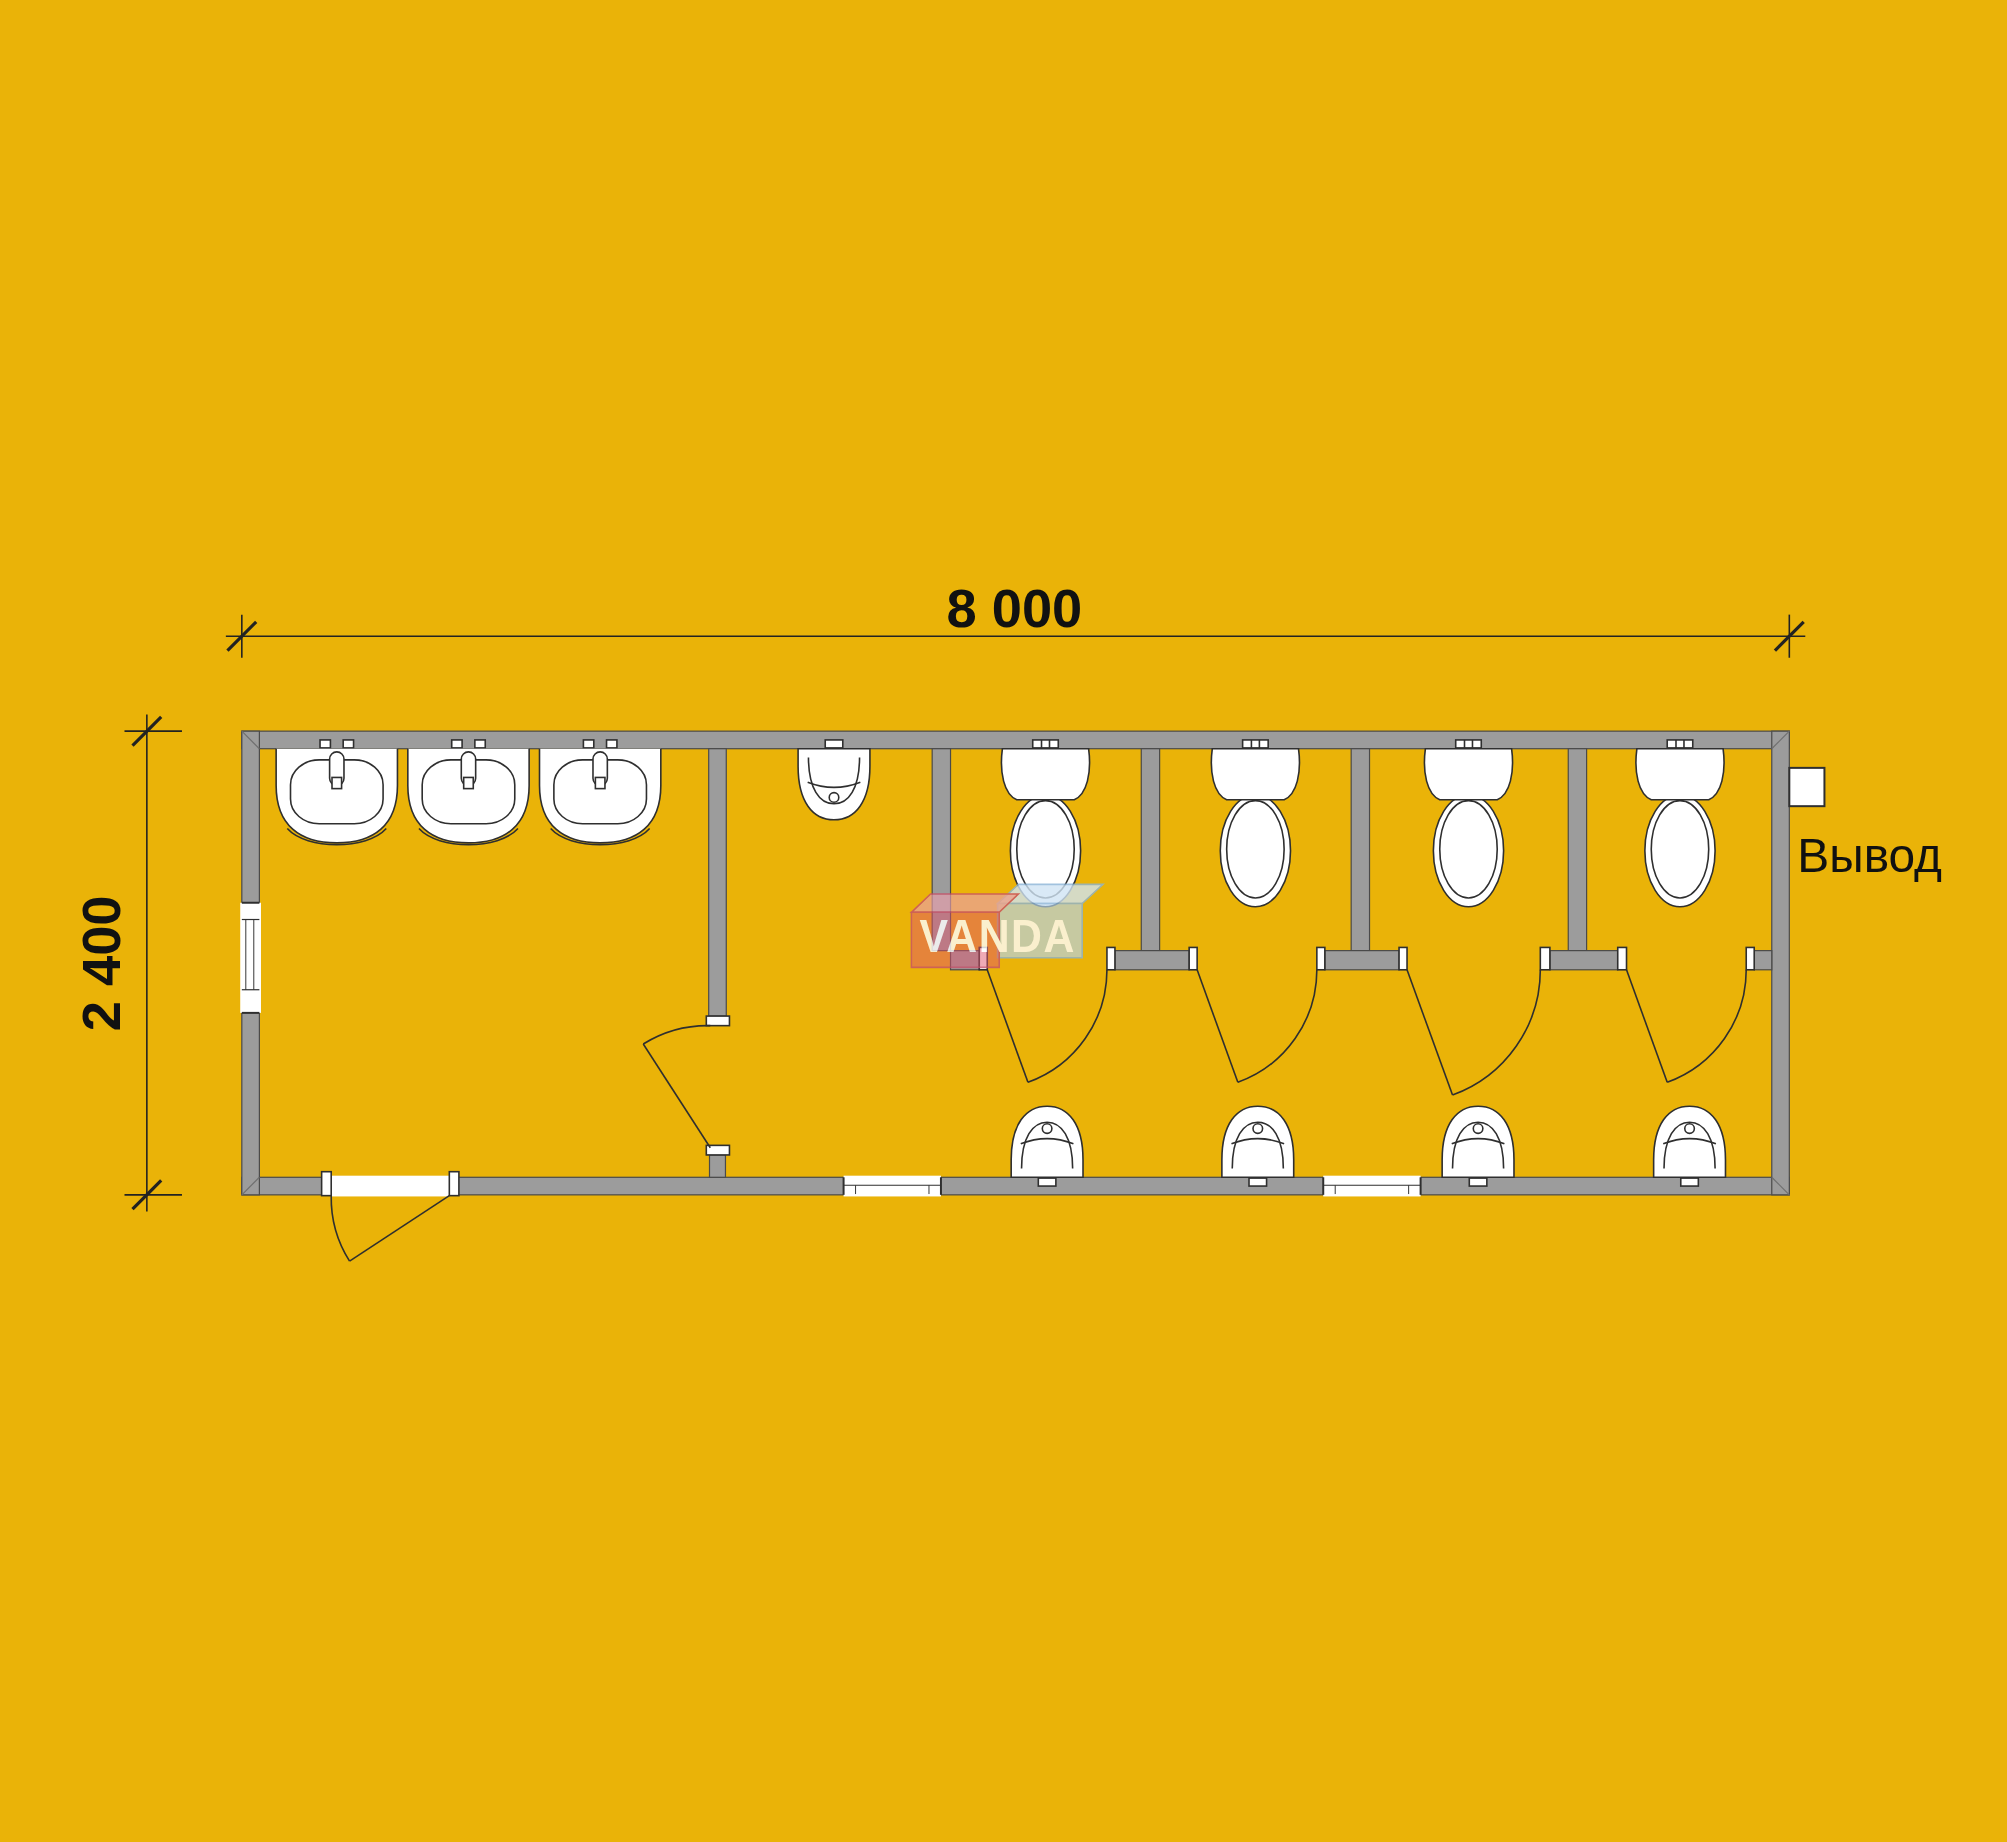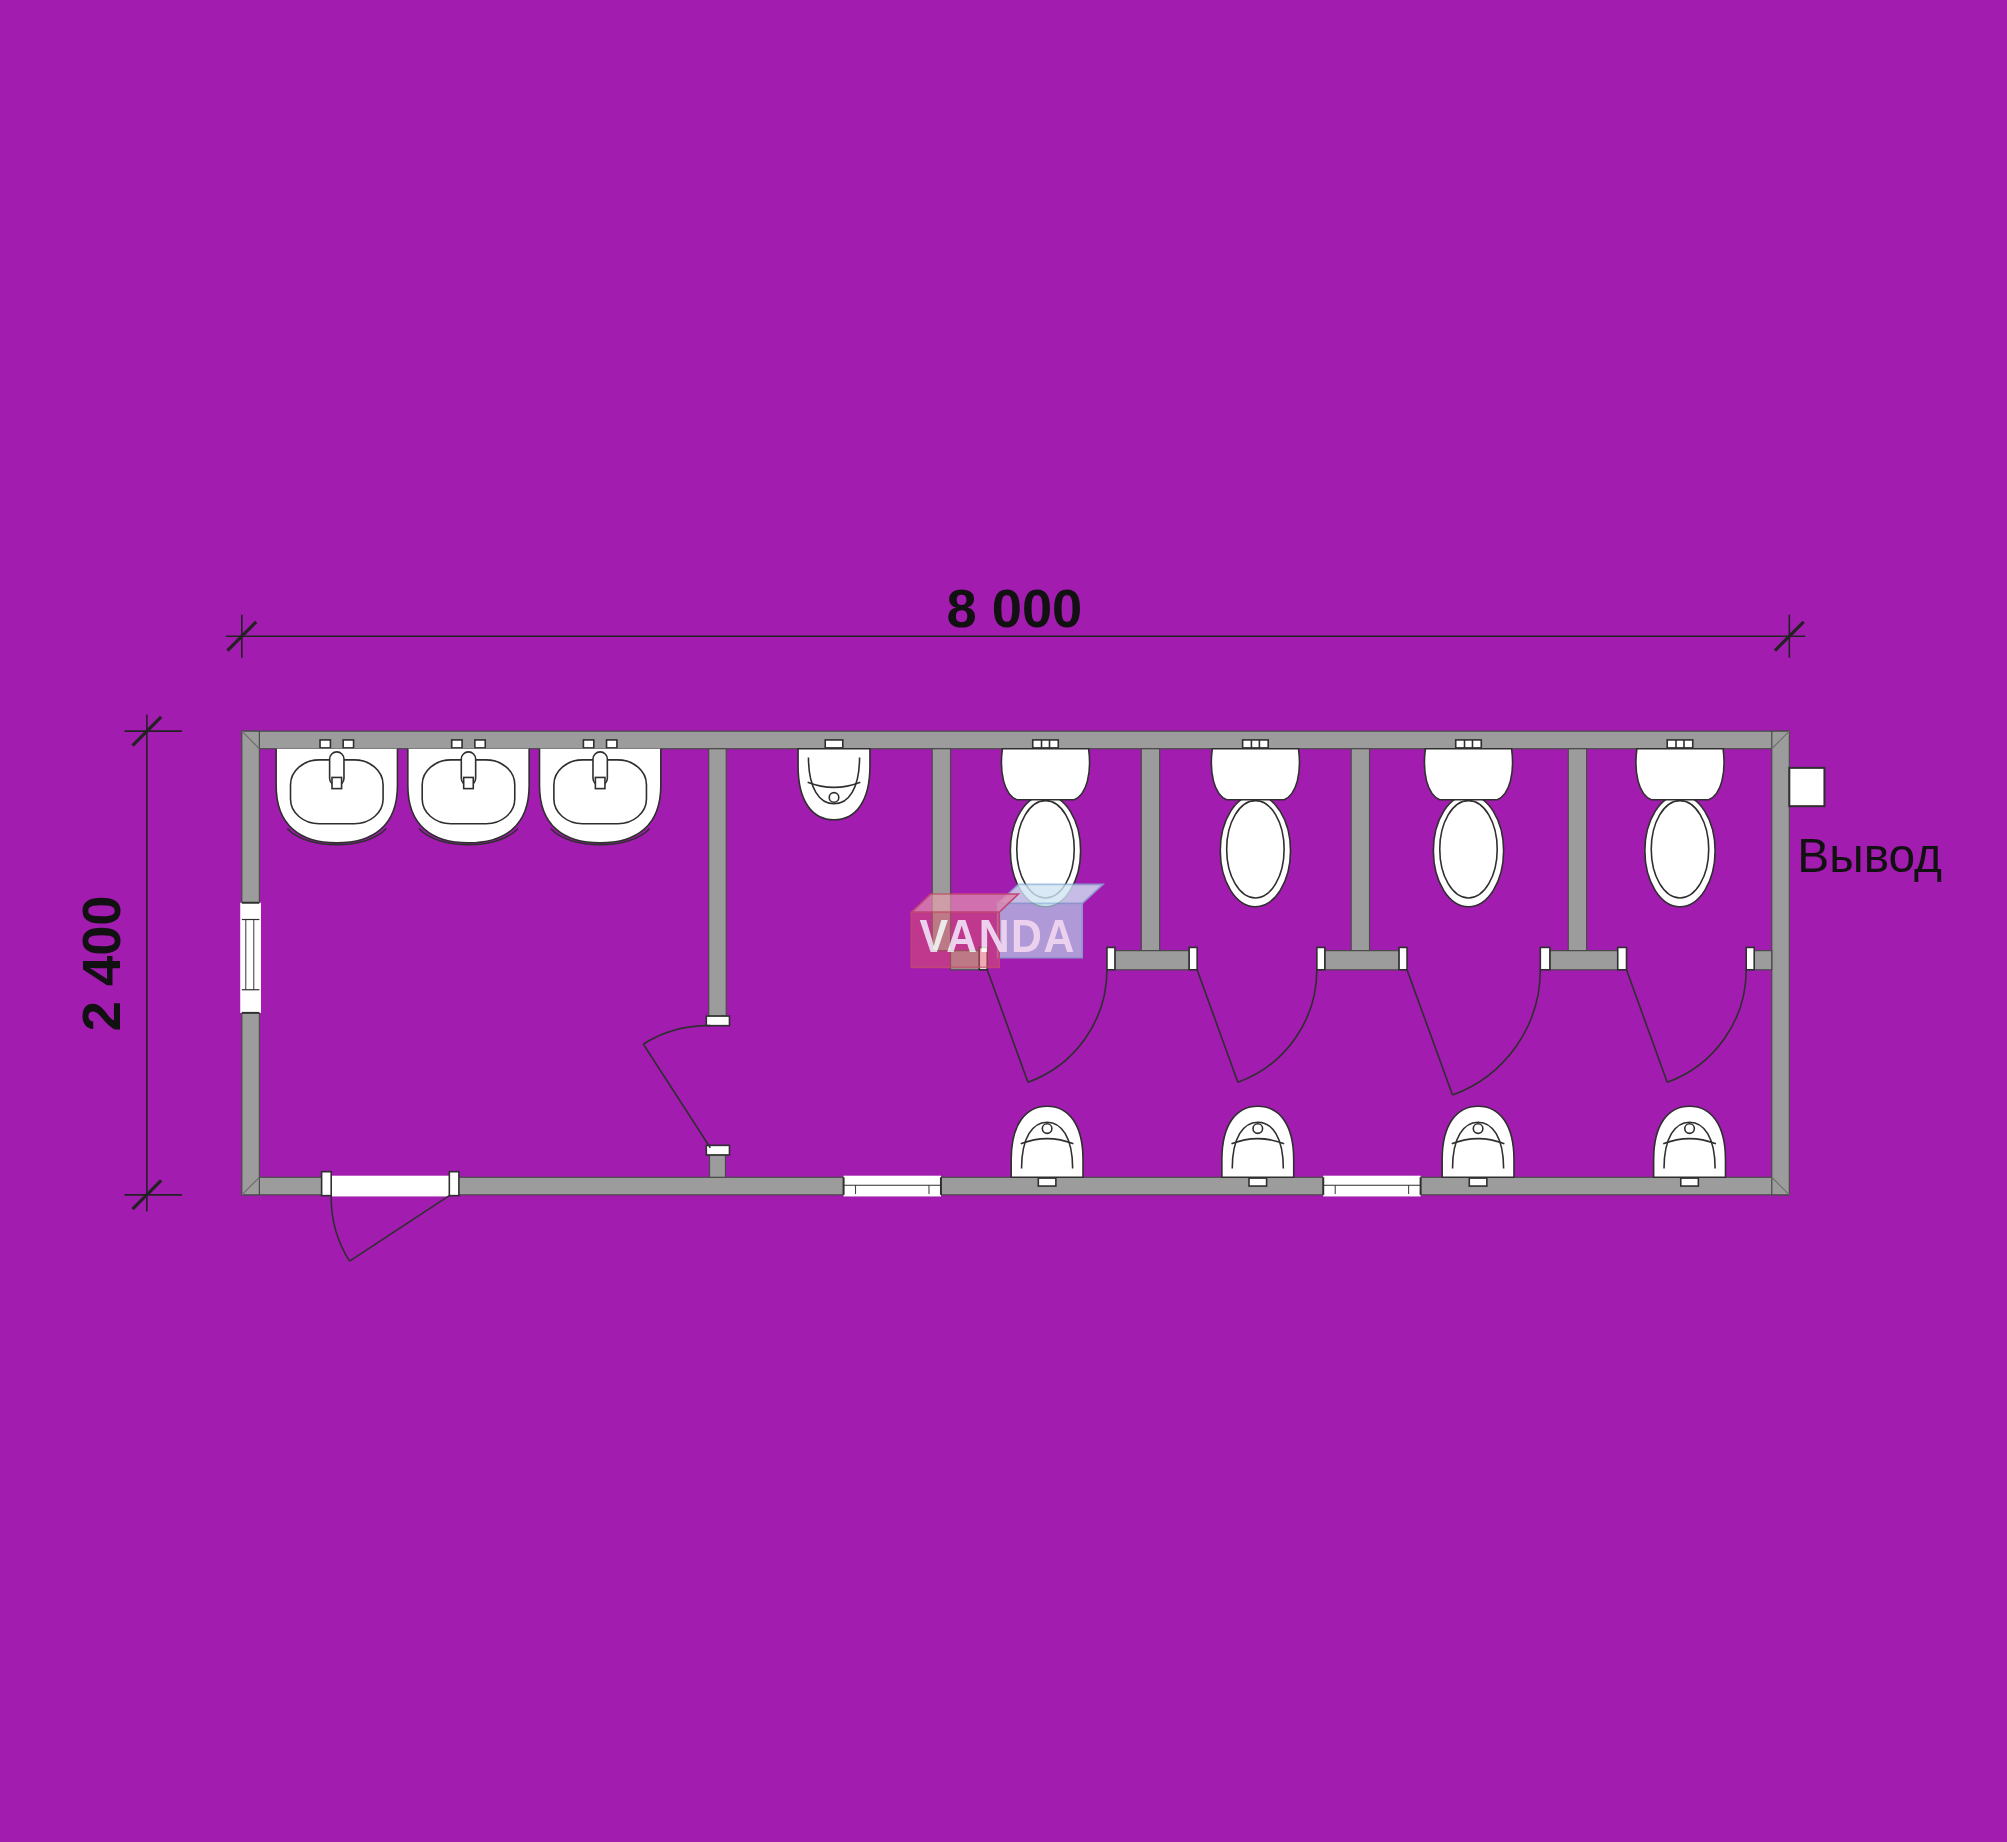--- a/index.html
+++ b/index.html
@@ -1,16 +1,16 @@
 <!DOCTYPE html>
 <html style="font-size:12.8px"><head>
 <meta charset="utf-8">
 <style>
   html,body{margin:0;padding:0;background:#fff;}
-  .canvas{position:relative;width:2008px;height:1843px;background:#a21caf;overflow:hidden;}
+  .canvas{position:relative;width:2008px;height:1843px;background:#eab308;overflow:hidden;}
   svg{display:block;}
   text{font-family:"Liberation Sans","DejaVu Sans",sans-serif;}
   .dim-text{font-size:68px;font-weight:bold;fill:#111;}
   .outlet-text{font-size:60px;fill:#111;}
   .wm-text{font-size:57px;font-weight:bold;fill:#ffffff;letter-spacing:2px;}
 </style>
 </head>
 <body>
 
 <div class="canvas">

